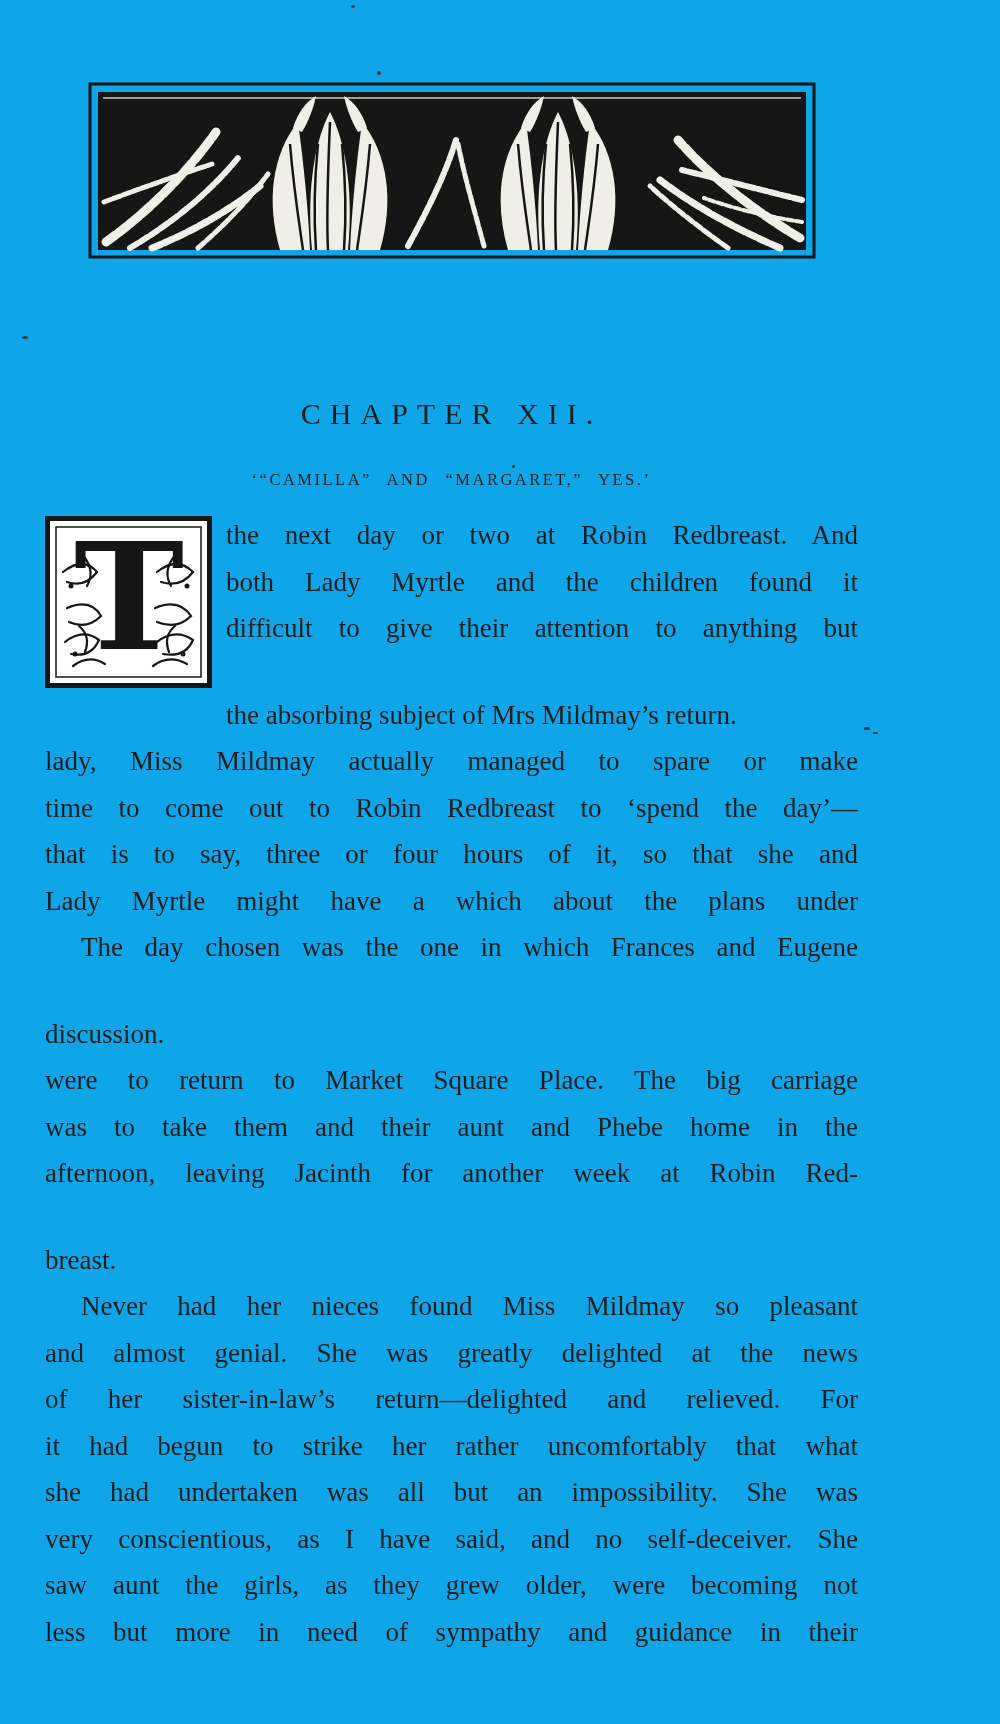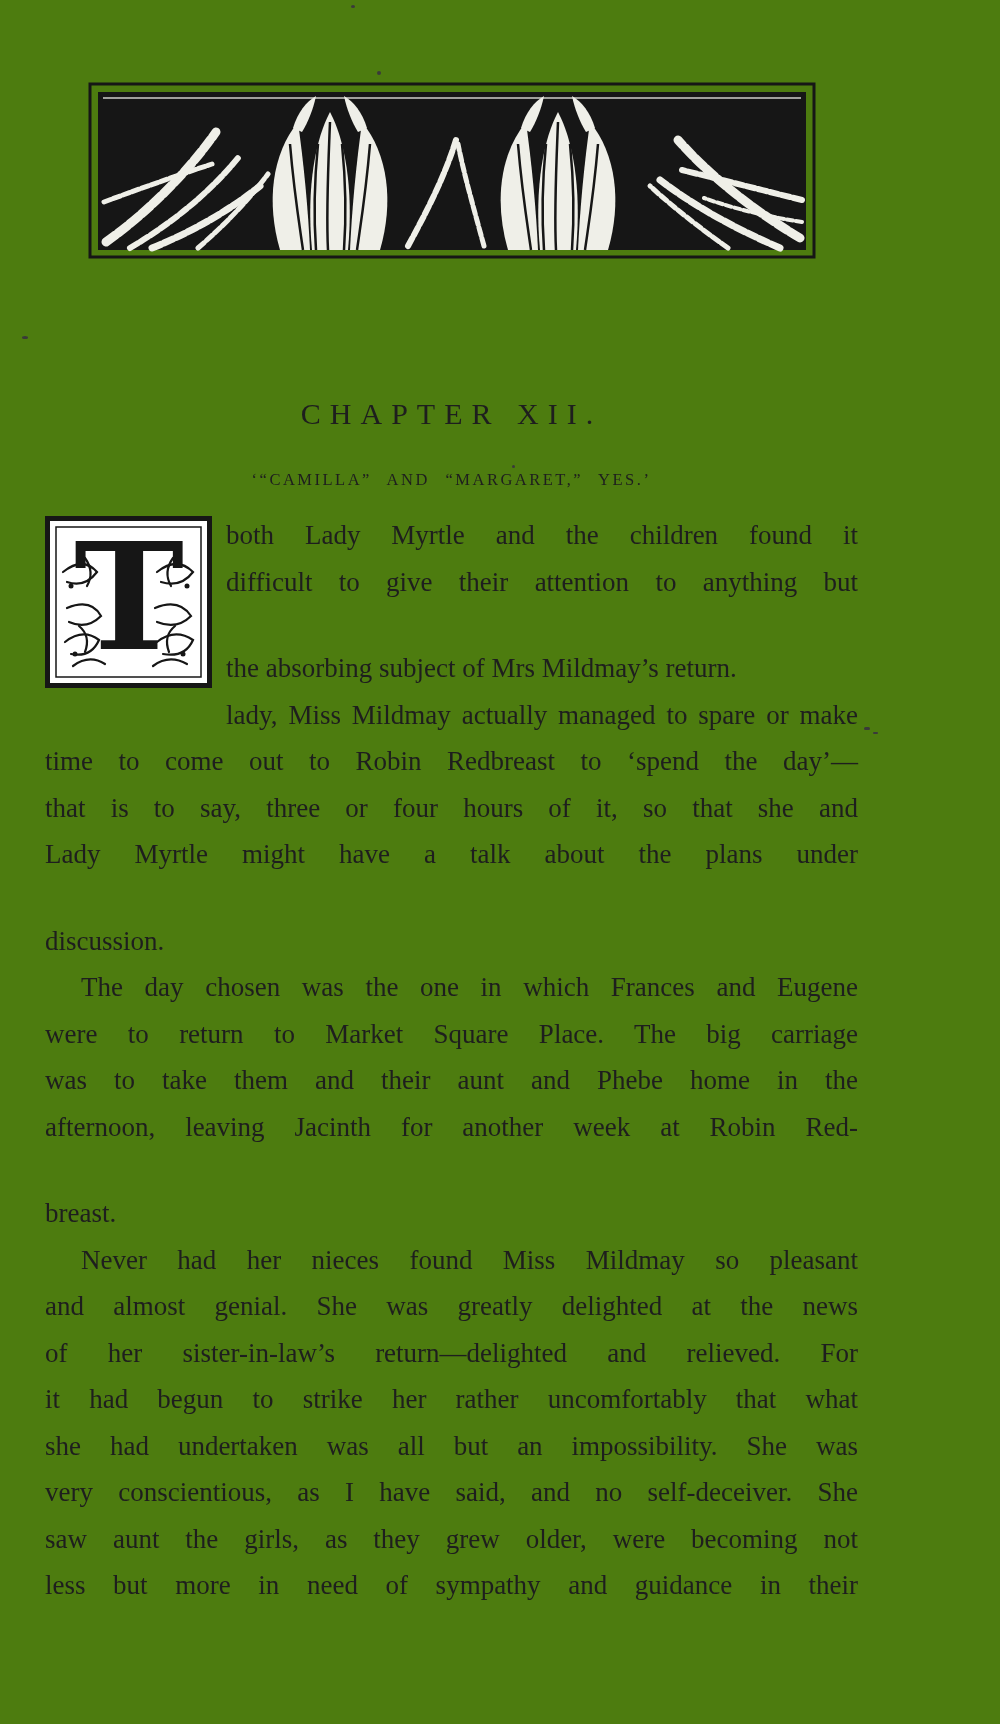--- a/index.html
+++ b/index.html
@@ -1,20 +1,20 @@
 <!DOCTYPE html>
 <html><head>
 <meta charset="utf-8">
 <style>
   html,body{margin:0;padding:0;background:#e8e8e4;}
   .page{
     position:relative;
     width:1000px;height:1724px;
     margin:0 auto;
-    background:#4d7c0f;
+    background:#0ea5e9;
     color:#1e1e1e;
     font-family:"Liberation Serif","DejaVu Serif",serif;
     overflow:hidden;
   }
   
   .ornament{
     position:absolute;left:88px;top:82px;width:728px;height:177px;
   }
   .ornament svg{display:block;width:100%;height:100%;}
   
@@ -136,31 +136,32 @@
           <circle cx="26" cy="70" r="2.5"></circle>
             <circle cx="142" cy="70" r="2.5"></circle>
           <circle cx="30" cy="138" r="2.5"></circle>
             <circle cx="138" cy="138" r="2.5"></circle>
         </g>
 
         <text x="84" y="133" text-anchor="middle" font-family="'DejaVu Serif','Liberation Serif',serif" font-size="148" font-weight="bold" fill="#161616">T</text>
       </svg>
     </div>
 
+    <div class="line">the next day or two at Robin Redbreast. And</div>
     <div class="line">both Lady Myrtle and the children found it</div>
     <div class="line">difficult to give their attention to anything but</div>
     <div class="line last">the absorbing subject of Mrs Mildmay’s return.</div>
 
     <div class="line">lady, Miss Mildmay actually managed to spare or make</div>
     <div class="line">time to come out to Robin Redbreast to ‘spend the day’—</div>
     <div class="line">that is to say, three or four hours of it, so that she and</div>
-    <div class="line">Lady Myrtle might have a talk about the plans under</div>
+    <div class="line">Lady Myrtle might have a which about the plans under</div>
+    <div class="line first">The day chosen was the one in which Frances and Eugene</div>
+
     <div class="line last">discussion.</div>
-
-    <div class="line first">The day chosen was the one in which Frances and Eugene</div>
     <div class="line">were to return to Market Square Place. The big carriage</div>
     <div class="line">was to take them and their aunt and Phebe home in the</div>
     <div class="line">afternoon, leaving Jacinth for another week at Robin Red-</div>
     <div class="line last">breast.</div>
 
     <div class="line first">Never had her nieces found Miss Mildmay so pleasant</div>
     <div class="line">and almost genial. She was greatly delighted at the news</div>
     <div class="line">of her sister-in-law’s return—delighted and relieved. For</div>
     <div class="line">it had begun to strike her rather uncomfortably that what</div>
     <div class="line">she had undertaken was all but an impossibility. She was</div>

